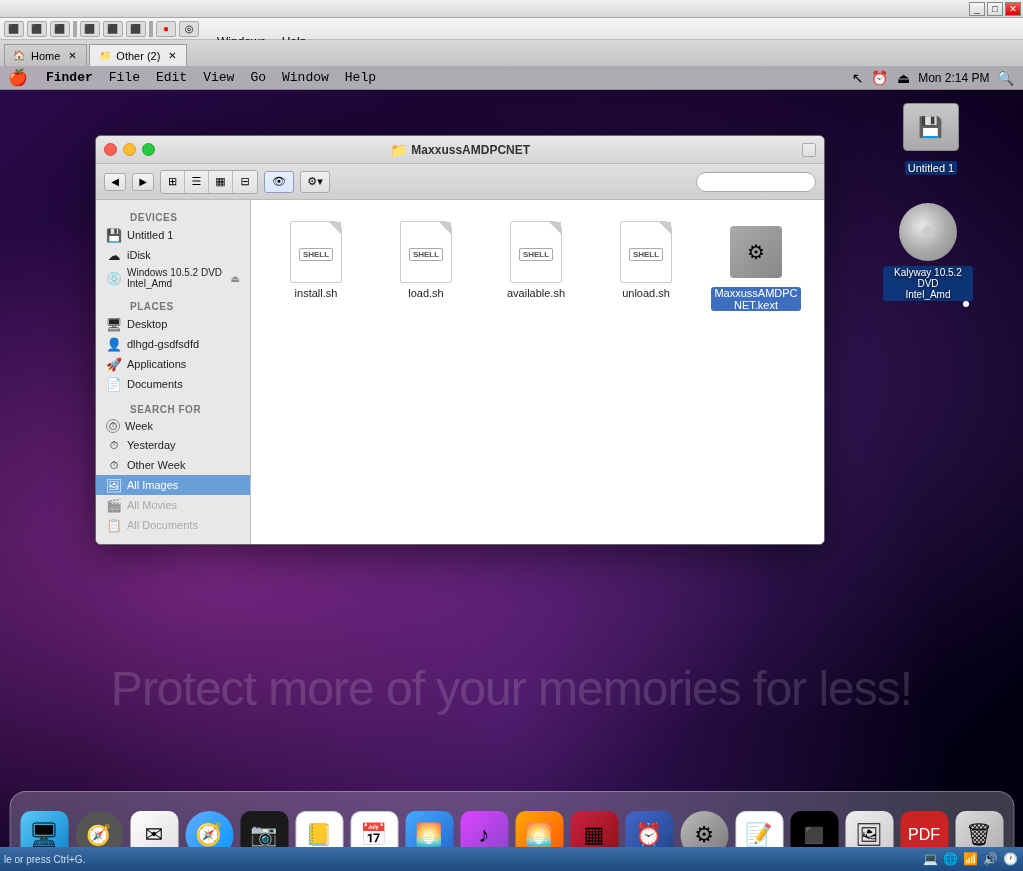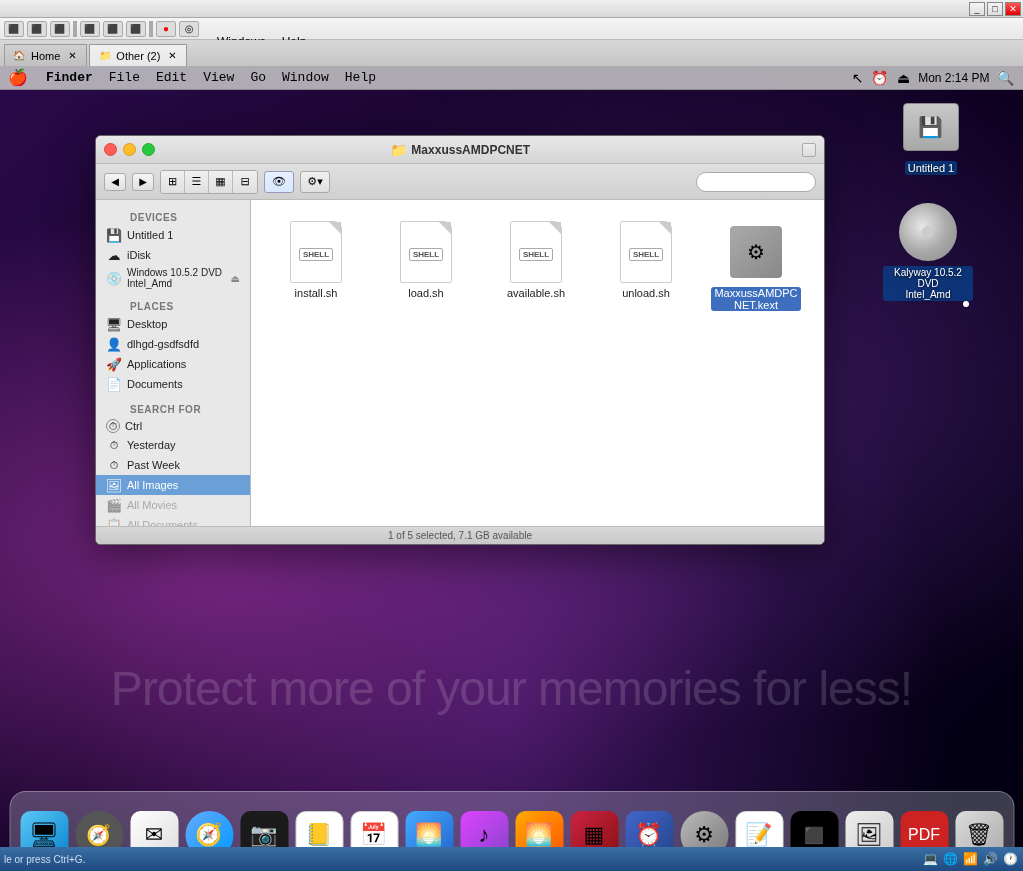--- a/index.html
+++ b/index.html
@@ -686,29 +686,29 @@
         </div>
         <div class="sidebar-item">
           <span class="sidebar-icon">📄</span>
           <span>Documents</span>
         </div>
       </div>
       <div class="sidebar-section">
         <div class="sidebar-section-header">SEARCH FOR</div>
         <div class="sidebar-item">
           <span class="sidebar-icon" style="font-size:11px;border-radius:50%;border:1px solid #888;width:14px;height:14px;">⏱</span>
-          <span>Ctrl</span>
+          <span>Week</span>
         </div>
         <div class="sidebar-item">
           <span class="sidebar-icon" style="font-size:11px;">⏱</span>
           <span>Yesterday</span>
         </div>
         <div class="sidebar-item">
           <span class="sidebar-icon" style="font-size:11px;">⏱</span>
-          <span>Past Week</span>
+          <span>Other Week</span>
         </div>
         <div class="sidebar-item active">
           <span class="sidebar-icon">🖼</span>
           <span>All Images</span>
         </div>
         <div class="sidebar-item" style="color:#aaa;">
           <span class="sidebar-icon" style="opacity:0.5;">🎬</span>
           <span>All Movies</span>
         </div>
         <div class="sidebar-item" style="color:#aaa;">
@@ -760,23 +760,20 @@
         <div class="file-icon">
           <div class="kext-icon">
             <span style="font-size:20px;">⚙</span>
           </div>
         </div>
         <div class="file-name selected">MaxxussAMDPCNET.kext</div>
       </div>
     </div>
   </div>
 
-  <div class="finder-statusbar">
-    <span>1 of 5 selected, 7.1 GB available</span>
-  </div>
 </div>
 
 <div class="mac-dock">
   <div class="dock-item">
     <div class="dock-icon dock-finder">🖥</div>
   </div>
   <div class="dock-item">
     <div class="dock-icon dock-compass" style="font-size:20px;background:#555;color:white;">🧭</div>
   </div>
   <div class="dock-item">

